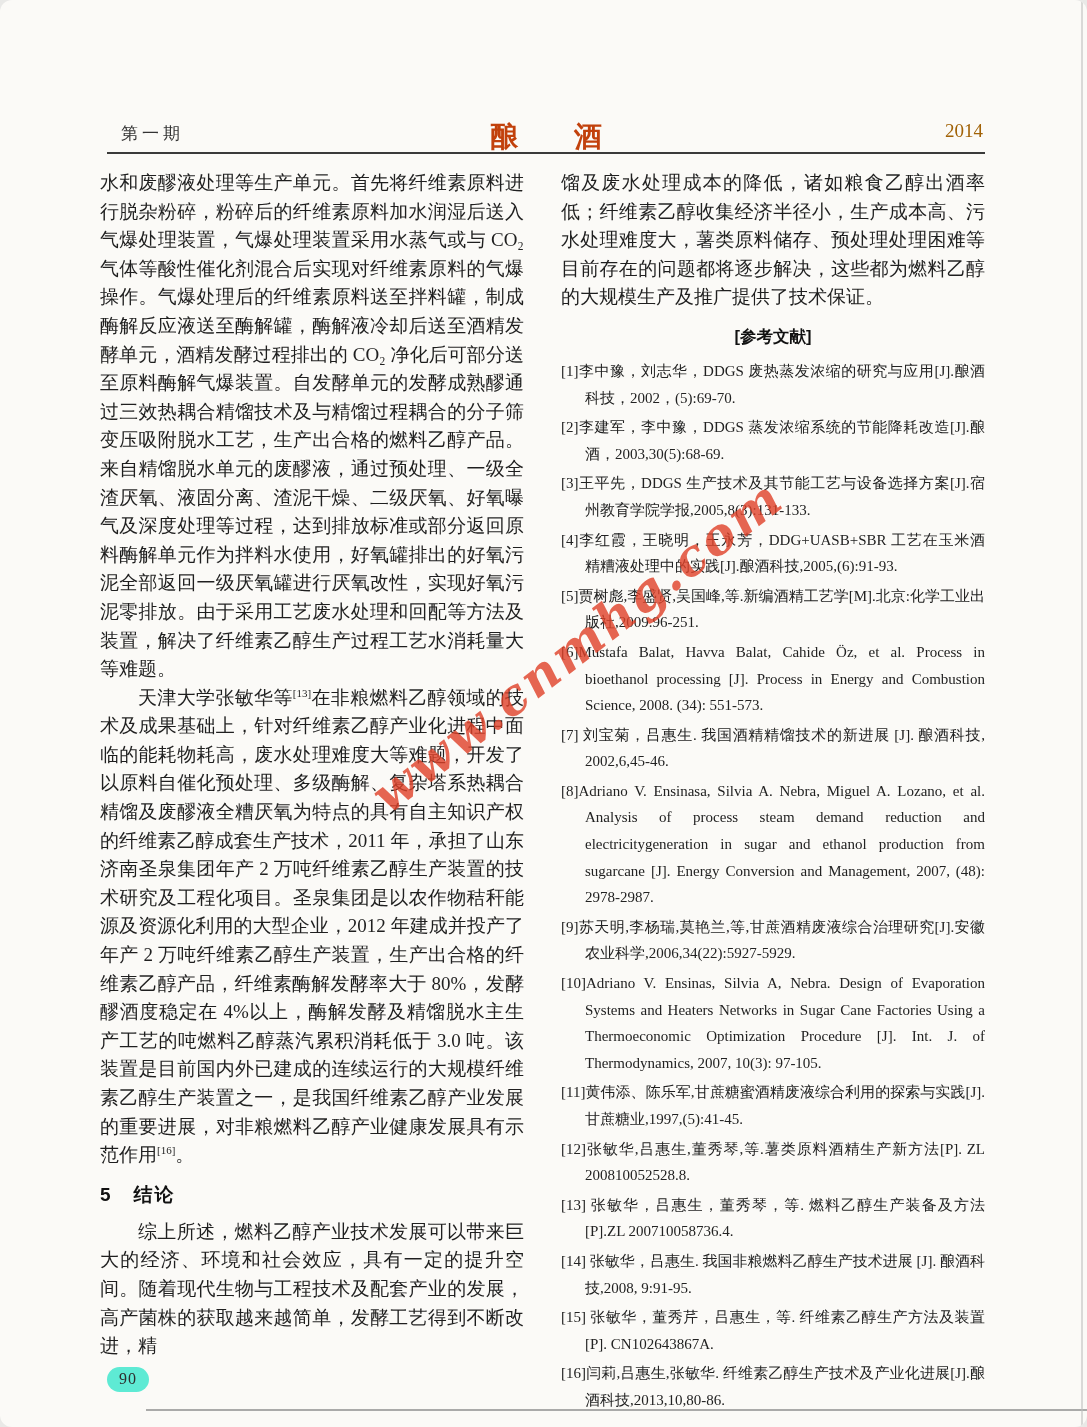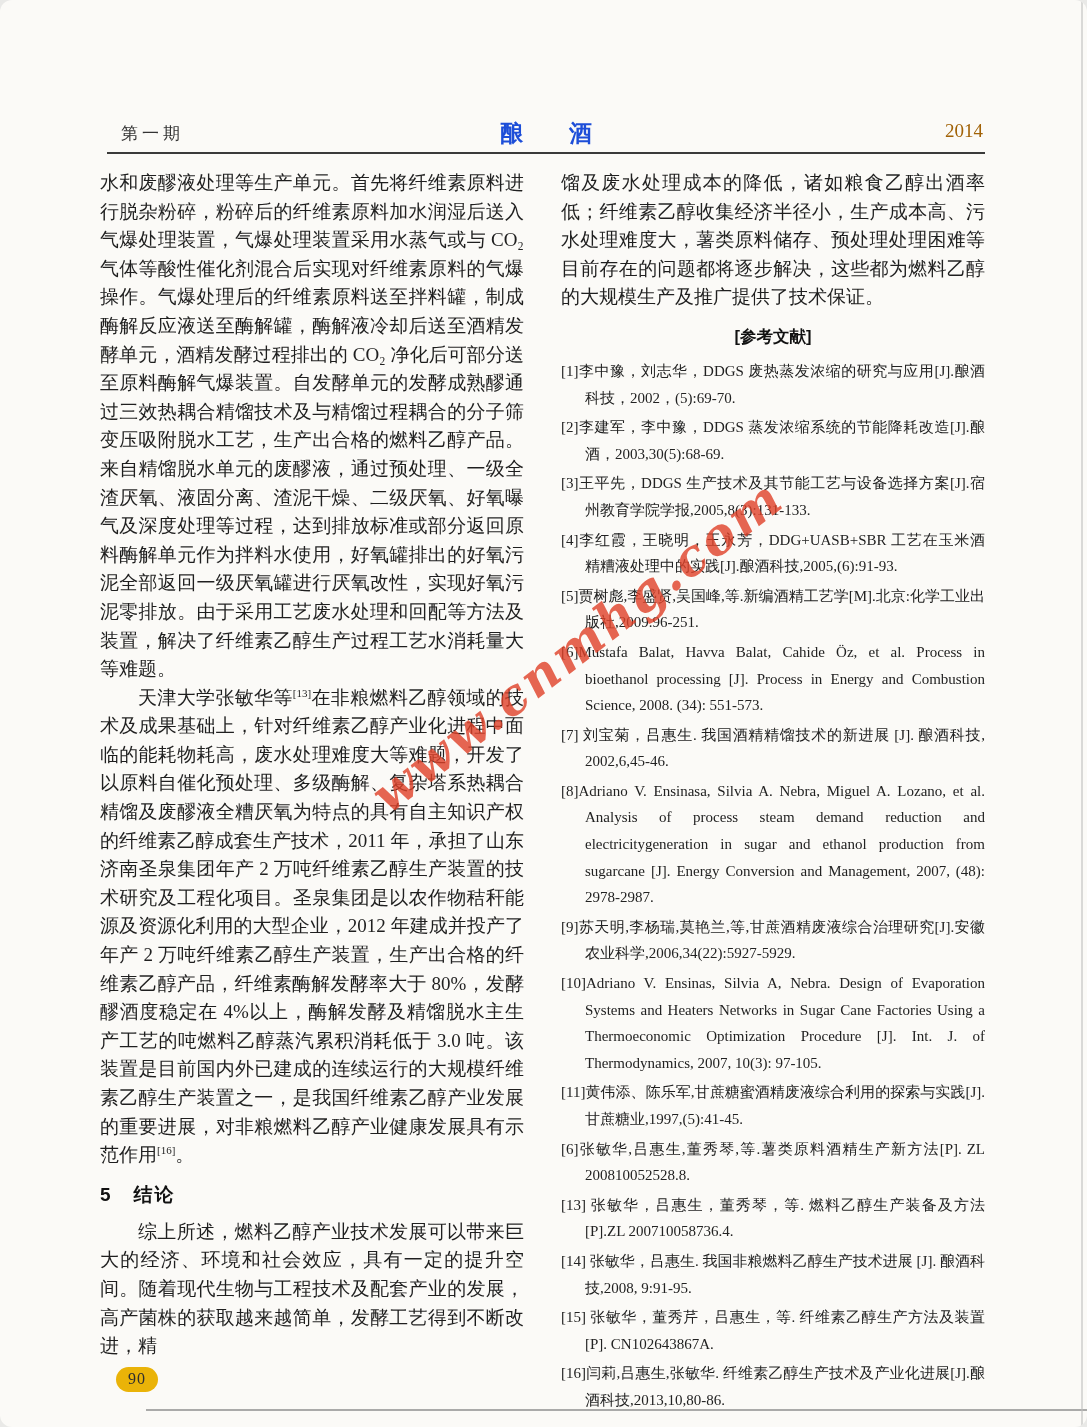--- a/index.html
+++ b/index.html
@@ -32,23 +32,23 @@
     top: 4px;
     font-size: 17px;
     letter-spacing: 4px;
     color: #333;
   }
   .header .journal {
     position: absolute;
     left: 50%;
     transform: translateX(-50%);
     top: 0;
-    font-size: 23px;
-    font-weight: bold;
-    color: #1d4ed8;
+    font-size: 28px;
+    font-weight: bold;
+    color: #c2410c;
     white-space: pre;
   }
   .header .year {
     position: absolute;
     right: 2px;
     top: 2px;
     font-size: 19px;
     color: #a16207;
   }
   .rule {
@@ -117,23 +117,23 @@
     letter-spacing: 3px;
     white-space: nowrap;
     transform: rotate(-38deg);
     transform-origin: 0 50%;
     pointer-events: none;
     font-family: "DejaVu Serif", serif;
   }
   
   .pageno {
     position: absolute;
-    left: 116px;
+    left: 107px;
     top: 1367px;
-    background: #eab308;
+    background: #5eead4;
     color: #2e2e2e;
     border-radius: 14px;
     padding: 3px 12px 4px 12px;
     font-size: 16px;
     letter-spacing: 1px;
   }
   
   .scanline-bottom {
     position: absolute;
     left: 146px;
@@ -179,21 +179,21 @@
     <p class="ref">[2]李建军，李中豫，DDGS 蒸发浓缩系统的节能降耗改造[J].酿酒，2003,30(5):68-69.</p>
     <p class="ref">[3]王平先，DDGS 生产技术及其节能工艺与设备选择方案[J].宿州教育学院学报,2005,8(3):131-133.</p>
     <p class="ref">[4]李红霞，王晓明，王永芳，DDG+UASB+SBR 工艺在玉米酒精糟液处理中的实践[J].酿酒科技,2005,(6):91-93.</p>
     <p class="ref">[5]贾树彪,李盛贤,吴国峰,等.新编酒精工艺学[M].北京:化学工业出版社,2009.96-251.</p>
     <p class="ref">[6]Mustafa Balat, Havva Balat, Cahide Öz, et al. Process in bioethanol processing [J]. Process in Energy and Combustion Science, 2008. (34): 551-573.</p>
     <p class="ref">[7] 刘宝菊，吕惠生. 我国酒精精馏技术的新进展 [J]. 酿酒科技, 2002,6,45-46.</p>
     <p class="ref">[8]Adriano V. Ensinasa, Silvia A. Nebra, Miguel A. Lozano, et al. Analysis of process steam demand reduction and electricitygeneration in sugar and ethanol production from sugarcane [J]. Energy Conversion and Management, 2007, (48): 2978-2987.</p>
     <p class="ref">[9]苏天明,李杨瑞,莫艳兰,等,甘蔗酒精废液综合治理研究[J].安徽农业科学,2006,34(22):5927-5929.</p>
     <p class="ref">[10]Adriano V. Ensinas, Silvia A, Nebra. Design of Evaporation Systems and Heaters Networks in Sugar Cane Factories Using a Thermoeconomic Optimization Procedure [J]. Int. J. of Thermodynamics, 2007, 10(3): 97-105.</p>
     <p class="ref">[11]黄伟添、陈乐军,甘蔗糖蜜酒精废液综合利用的探索与实践[J].甘蔗糖业,1997,(5):41-45.</p>
-    <p class="ref">[6]张敏华,吕惠生,董秀琴,等.薯类原料酒精生产新方法[P]. ZL 200810052528.8.</p>
+    <p class="ref">[12]张敏华,吕惠生,董秀琴,等.薯类原料酒精生产新方法[P]. ZL 200810052528.8.</p>
     <p class="ref">[13] 张敏华，吕惠生，董秀琴，等. 燃料乙醇生产装备及方法[P].ZL 200710058736.4.</p>
     <p class="ref">[14] 张敏华，吕惠生. 我国非粮燃料乙醇生产技术进展 [J]. 酿酒科技,2008, 9:91-95.</p>
     <p class="ref">[15] 张敏华，董秀芹，吕惠生，等. 纤维素乙醇生产方法及装置[P]. CN102643867A.</p>
     <p class="ref">[16]闫莉,吕惠生,张敏华. 纤维素乙醇生产技术及产业化进展[J].酿酒科技,2013,10,80-86.</p>
   </div>
 
   <div class="watermark">www.cnmhg.com</div>
 
   <div class="pageno">90</div>
 

